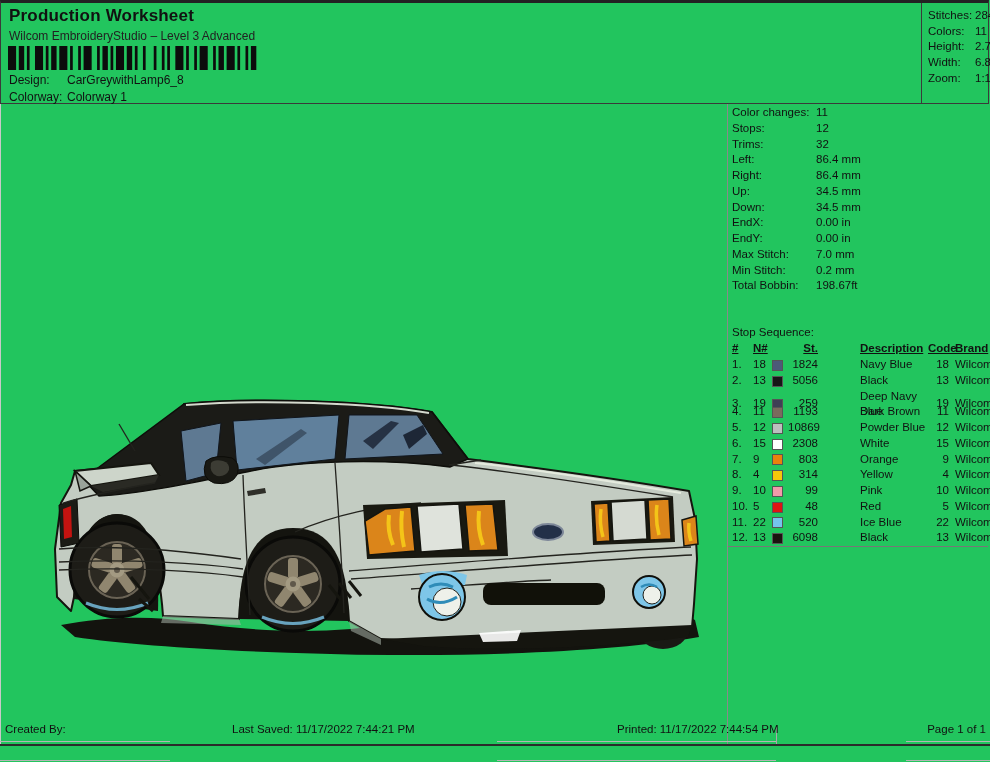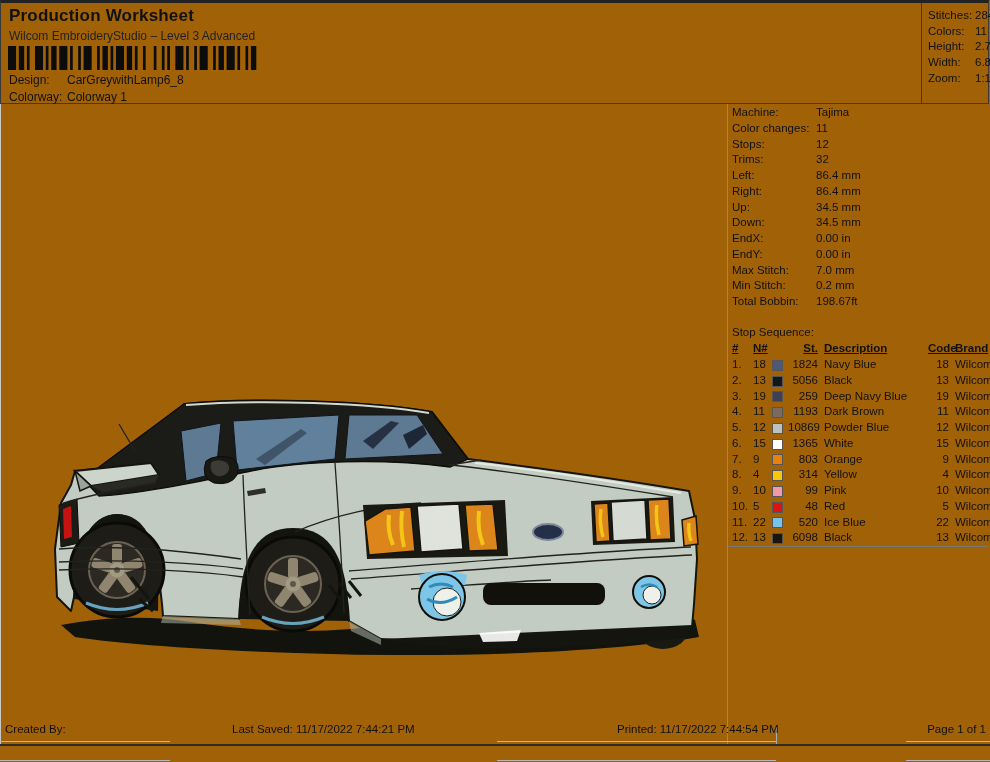--- a/index.html
+++ b/index.html
@@ -1,18 +1,18 @@
 <!DOCTYPE html>
 <html><head>
 <meta charset="utf-8">
 <style>
   * { margin:0; padding:0; box-sizing:border-box; }
   html,body { background:#fff; }
   body { font-family:"Liberation Sans", sans-serif; color:#111; }
-  .page { position:relative; width:990px; height:762px; background:#a16207; overflow:hidden; }
+  .page { position:relative; width:990px; height:762px; background:#22c55e; overflow:hidden; }
 
   
   .hdr { position:absolute; left:0; top:0; width:989px; height:104px;
          border:1px solid #3a3a3a; border-top:3px solid #222; }
   .title { position:absolute; left:8px; top:3px; font-size:17px; font-weight:bold; letter-spacing:.2px; }
   .subtitle { position:absolute; left:8px; top:26px; font-size:12px; color:#222; }
   .barcode { position:absolute; left:7px; top:43px; width:251px; height:24px; }
   .barcode rect { fill:#0c0c0c; }
   .meta-row { position:absolute; left:8px; font-size:12px; display:flex; }
   .meta-row .lbl { width:58px; }
@@ -33,21 +33,21 @@
   .machine { position:absolute; left:732px; top:105px; width:256px; }
   .machine-row { display:grid; grid-template-columns:84px auto; font-size:11.5px; height:15.75px; line-height:15.75px; }
 
   .stop-heading { position:absolute; left:732px; top:326px; font-size:11.5px; }
   .stop-table { position:absolute; left:732px; top:341px; width:256px; }
   .stop-row { display:grid; grid-template-columns:21px 19px 16px 30px 110px 21px 39px;
               font-size:11.5px; height:15.75px; line-height:15.75px; align-items:center; }
   .stop-row.head { font-weight:bold; height:16px; border-bottom:0; }
   .stop-row.head span { text-decoration:underline; }
   .c-st, .c-code { text-align:right; }
-  .c-desc { padding-left:6px; }
+  .c-desc { padding-left:6px;margin-left:36px; }
   .c-brand { padding-left:6px; }
   .swatch { width:11px; height:11px; border:1px solid #555; display:inline-block; margin-top:1px; }
   .stop-end { position:absolute; left:728px; top:546px; width:260px; height:1px; background:#777; }
 
   
   .foot-rule { position:absolute; left:0; top:744px; width:990px; height:2px; background:#2b2b2b; }
   .foot-seg { position:absolute; height:1px; background:#b5b5b5; }
   .foot-tick { position:absolute; left:776px; top:727px; width:1px; height:17px; background:#aaa; }
   .foot-text { position:absolute; top:723px; font-size:11.5px; }
   .ft-created { left:5px; }
@@ -278,24 +278,20 @@
       <g fill="none" stroke="#e9eee1" stroke-width="2" opacity=".9">
         <path d="M135,6 C210,0 320,4 378,14"></path>
         <path d="M424,64 C500,72 580,86 630,94"></path>
       </g>
     </svg>
   </div>
   <div class="divider"></div>
 
   <div class="machine">
     <div class="machine-row">
-        <span>Machine:</span>
-        <span>Tajima</span>
-      </div>
-    <div class="machine-row">
         <span>Color changes:</span>
         <span>11</span>
       </div>
     <div class="machine-row">
         <span>Stops:</span>
         <span>12</span>
       </div>
     <div class="machine-row">
         <span>Trims:</span>
         <span>32</span>
@@ -391,21 +387,21 @@
         <span class="swatch" style="background: rgb(188, 192, 190);"></span>
         <span class="c-st">10869</span>
         <span class="c-desc">Powder Blue</span>
         <span class="c-code">12</span>
         <span class="c-brand">Wilcom</span>
       </div>
     <div class="stop-row">
         <span>6.</span>
         <span>15</span>
         <span class="swatch" style="background: rgb(255, 255, 255);"></span>
-        <span class="c-st">1365</span>
+        <span class="c-st">2308</span>
         <span class="c-desc">White</span>
         <span class="c-code">15</span>
         <span class="c-brand">Wilcom</span>
       </div>
     <div class="stop-row">
         <span>7.</span>
         <span>9</span>
         <span class="swatch" style="background: rgb(232, 130, 12);"></span>
         <span class="c-st">803</span>
         <span class="c-desc">Orange</span>

